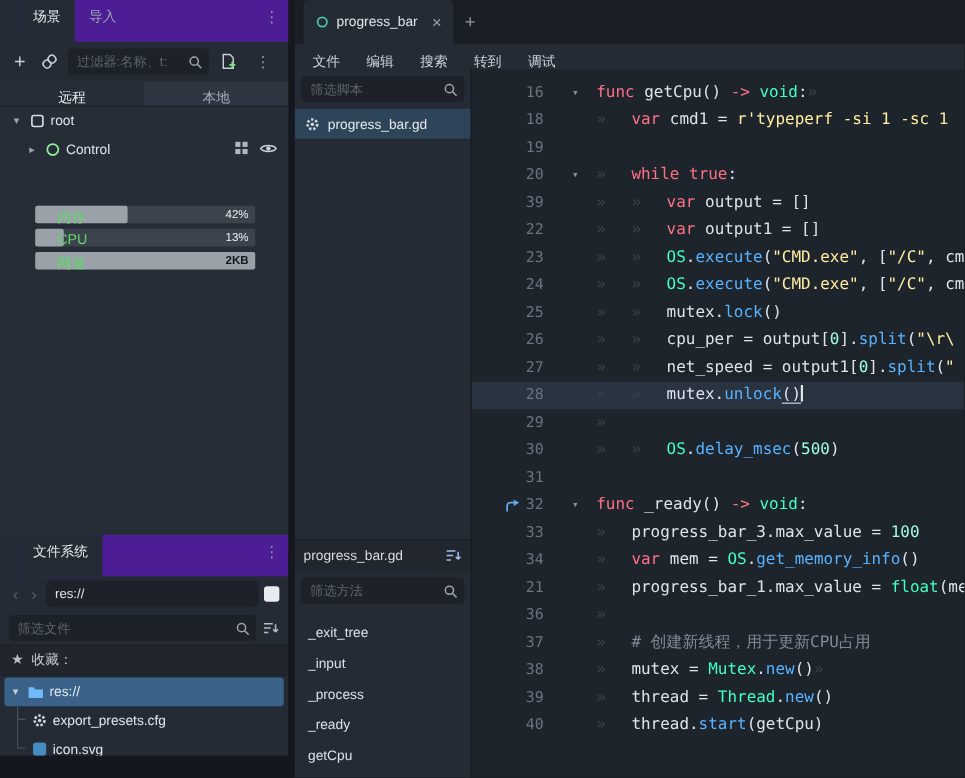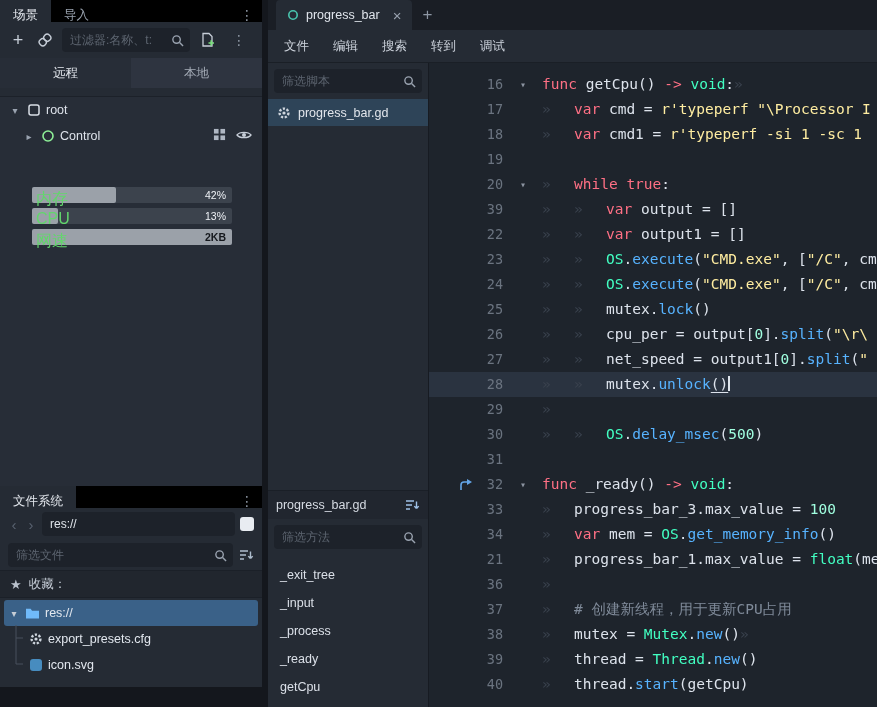--- a/index.html
+++ b/index.html
@@ -6,21 +6,21 @@
   .app{position:relative;width:877px;height:707px;background:#14171d;overflow:hidden;
        font-family:"Liberation Sans","DejaVu Sans",sans-serif;color:#dde3ec;font-size:12.5px;
        -webkit-font-smoothing:antialiased;}
   .ic{display:inline-flex;align-items:center;justify-content:center;flex:none;}
   .dots{color:#8d96a3;font-size:14px;padding:0 8px;cursor:pointer;}
 
   
   .left-scene{position:absolute;left:0;top:0;width:262px;height:500px;background:#252b34;}
   .left-fs{position:absolute;left:0;top:486px;width:262px;height:201px;background:#252b34;overflow:hidden;}
 
-  .dock-tabbar{height:22px;background:#000000;display:flex;align-items:stretch;}
+  .dock-tabbar{height:38px;background:#4c1d95;display:flex;align-items:stretch;margin-left:17px;}
   .dock-tabs{display:flex;flex:1;}
   .dock-tab{padding:0 13px;line-height:30px;color:#99a2ae;cursor:pointer;}
   .dock-tab.active{background:#252b34;color:#e3e7ed;}
   .dock-tabbar .dots{line-height:30px;}
 
   .toolbar{height:36px;display:flex;align-items:center;gap:7px;padding:0 8px;}
   .tb-btn{width:20px;height:20px;display:flex;align-items:center;justify-content:center;color:#c7ced8;cursor:pointer;}
   .plus-glyph{font-size:18px;line-height:18px;color:#c7ced8;}
   .field{flex:1;height:24px;background:#1d222a;border-radius:4px;display:flex;align-items:center;padding:0 6px;gap:4px;min-width:0;}
   .field input{flex:1;min-width:0;background:transparent;border:0;outline:0;color:#dfe4ea;
@@ -34,42 +34,42 @@
 
   .scene-content{position:absolute;top:96px;left:0;right:0;bottom:0;background:#272d37;border-top:1px solid #1c2129;overflow:hidden;}
   .tree-row{height:26px;display:flex;align-items:center;gap:5px;padding-right:8px;}
   .tree-row .chev{width:14px;text-align:center;color:#9aa3b0;font-size:10px;flex:none;cursor:pointer;}
   .tree-row .lbl{color:#dde2ea;}
   .tree-row .sp{flex:1;}
   .tree-row .act{width:18px;cursor:pointer;}
   .monitors{margin-top:38px;}
   .mon{position:relative;width:200px;height:16px;margin:0 0 5px 32px;background:#3c434d;border-radius:2px;}
   .mon .fill{position:absolute;left:0;top:0;bottom:0;background:#9ba1a9;border-radius:2px;}
-  .mon .mlbl{position:absolute;left:4px;top:2px;font-size:16px;color:#62d66c;z-index:2;}
+  .mon .mlbl{position:absolute;left:20px;top:2px;font-size:13px;color:#62d66c;z-index:2;}
   .mon .mval{position:absolute;right:6px;top:2px;font-size:10.5px;color:#eef1f5;z-index:2;}
   .mon .mval.dark{color:#15181d;font-weight:bold;}
 
   
   .fs-nav{height:32px;display:flex;align-items:center;gap:5px;padding:0 8px;}
   .nav-arrow{color:#596270;font-size:15px;width:12px;text-align:center;}
   .white-sq{width:14px;height:14px;border-radius:3px;background:#e8ecf1;flex:none;cursor:pointer;}
   .fs-filter{height:30px;display:flex;align-items:center;gap:6px;padding:0 8px;}
   .fav-head{height:26px;display:flex;align-items:center;gap:7px;padding:0 10px;background:#21262e;
             border-top:1px solid #1b2028;border-bottom:1px solid #1b2028;color:#c3cad4;}
   .star{color:#b9c1cc;font-size:13px;}
   .fs-tree{padding-top:2px;}
   .fs-row{height:26px;display:flex;align-items:center;gap:5px;margin:0 4px;border-radius:3px;padding:0 4px;cursor:pointer;}
   .fs-row.selected{background:#3a6188;}
   .fs-row .chev{width:12px;text-align:center;color:#c6cdd6;font-size:10px;}
   .fs-row .lbl{color:#e2e7ee;}
   .guide{flex:none;}
 
   
   .right-col{position:absolute;left:268px;top:0;width:609px;height:707px;background:#252b34;}
-  .ed-tabbar{height:30px;background:#1a1e25;display:flex;align-items:stretch;padding-left:8px;}
+  .ed-tabbar{height:40px;background:#1a1e25;display:flex;align-items:stretch;padding-left:8px;}
   .ed-tab{display:flex;align-items:center;gap:7px;padding:0 11px;background:#252b34;border-radius:4px 4px 0 0;cursor:pointer;}
   .ed-tab .lbl{color:#e0e5ec;}
   .tab-close{color:#9aa3b0;font-size:15px;margin-left:6px;cursor:pointer;}
   .new-tab{width:30px;display:flex;align-items:center;justify-content:center;color:#8d96a3;font-size:17px;cursor:pointer;}
 
   .menubar{height:32px;background:#252b34;display:flex;align-items:center;gap:24px;padding-left:16px;
            color:#ced4dd;border-bottom:1px solid #1a1f26;}
   .menu-item{cursor:pointer;}
 
   .ed-body{position:absolute;top:63px;left:0;right:0;bottom:0;display:flex;}
@@ -83,21 +83,21 @@
   .name-bar .sp{flex:1;}
   .methods{padding:6px 0;}
   .method-item{height:28px;line-height:28px;padding-left:12px;color:#dbe0e8;cursor:pointer;}
 
   
   .code-area{flex:1;background:#1e242c;border-left:1px solid #171b22;overflow:hidden;padding-top:9px;}
   .cl{display:flex;height:25px;line-height:25px;white-space:pre;
       font-family:"DejaVu Sans Mono","Liberation Mono",monospace;font-size:14.5px;}
   .cl.cur{background:#2a3340;}
   .g-ovr{width:44px;flex:none;display:flex;align-items:center;justify-content:flex-end;padding-right:5px;}
-  .g-num{width:34px;flex:none;text-align:center;color:#6b7480;font-size:13.5px;}
+  .g-num{width:34px;flex:none;text-align:left;color:#6b7480;font-size:13.5px;}
   .g-fold{width:22px;flex:none;text-align:center;color:#8b93a0;font-size:10px;cursor:pointer;}
   .g-txt{flex:1;overflow:hidden;margin-left:8px;}
   .tabm,.tk-w{display:inline-block;width:32px;color:#3a424e;}
   .tk-k{color:#ff7085;}
   .tk-t{color:#42ffc2;}
   .tk-f{color:#57b3ff;}
   .tk-s{color:#ffeda1;}
   .tk-n2{color:#a1ffe0;}
   .tk-c{color:#7f8a99;}
   .tk-p{color:#dde3ec;}
@@ -359,21 +359,20 @@
             <div class="method-item">_input</div>
             <div class="method-item">_process</div>
             <div class="method-item">_ready</div>
             <div class="method-item">getCpu</div>
           </div>
       </div>
 
       <div class="code-area">
         <div>
             <div class="cl"><span class="g-ovr"></span><span class="g-num">16</span><span class="g-fold">▾</span><span class="g-txt"><span class="tk-k">func</span><span class="tk-p"> getCpu() </span><span class="tk-k">-&gt;</span><span class="tk-p"> </span><span class="tk-t">void</span><span class="tk-p">:</span><span class="tk-w">»</span></span></div>
-            <div class="cl"><span class="g-ovr"></span><span class="g-num">17</span><span class="g-fold"></span><span class="g-txt"><span class="tabm">»</span><span class="tk-k">var</span><span class="tk-p"> cmd = </span><span class="tk-s">r'typeperf "\Processor I</span></span></div>
             <div class="cl"><span class="g-ovr"></span><span class="g-num">18</span><span class="g-fold"></span><span class="g-txt"><span class="tabm">»</span><span class="tk-k">var</span><span class="tk-p"> cmd1 = </span><span class="tk-s">r'typeperf -si 1 -sc 1 </span></span></div>
             <div class="cl"><span class="g-ovr"></span><span class="g-num">19</span><span class="g-fold"></span><span class="g-txt"></span></div>
             <div class="cl"><span class="g-ovr"></span><span class="g-num">20</span><span class="g-fold">▾</span><span class="g-txt"><span class="tabm">»</span><span class="tk-k">while</span><span class="tk-p"> </span><span class="tk-k">true</span><span class="tk-p">:</span></span></div>
             <div class="cl"><span class="g-ovr"></span><span class="g-num">39</span><span class="g-fold"></span><span class="g-txt"><span class="tabm">»</span><span class="tabm">»</span><span class="tk-k">var</span><span class="tk-p"> output = []</span></span></div>
             <div class="cl"><span class="g-ovr"></span><span class="g-num">22</span><span class="g-fold"></span><span class="g-txt"><span class="tabm">»</span><span class="tabm">»</span><span class="tk-k">var</span><span class="tk-p"> output1 = []</span></span></div>
             <div class="cl"><span class="g-ovr"></span><span class="g-num">23</span><span class="g-fold"></span><span class="g-txt"><span class="tabm">»</span><span class="tabm">»</span><span class="tk-t">OS</span><span class="tk-p">.</span><span class="tk-f">execute</span><span class="tk-p">(</span><span class="tk-s">"CMD.exe"</span><span class="tk-p">, [</span><span class="tk-s">"/C"</span><span class="tk-p">, cm</span></span></div>
             <div class="cl"><span class="g-ovr"></span><span class="g-num">24</span><span class="g-fold"></span><span class="g-txt"><span class="tabm">»</span><span class="tabm">»</span><span class="tk-t">OS</span><span class="tk-p">.</span><span class="tk-f">execute</span><span class="tk-p">(</span><span class="tk-s">"CMD.exe"</span><span class="tk-p">, [</span><span class="tk-s">"/C"</span><span class="tk-p">, cm</span></span></div>
             <div class="cl"><span class="g-ovr"></span><span class="g-num">25</span><span class="g-fold"></span><span class="g-txt"><span class="tabm">»</span><span class="tabm">»</span><span class="tk-p">mutex.</span><span class="tk-f">lock</span><span class="tk-p">()</span></span></div>
             <div class="cl"><span class="g-ovr"></span><span class="g-num">26</span><span class="g-fold"></span><span class="g-txt"><span class="tabm">»</span><span class="tabm">»</span><span class="tk-p">cpu_per = output[</span><span class="tk-n2">0</span><span class="tk-p">].</span><span class="tk-f">split</span><span class="tk-p">(</span><span class="tk-s">"\r\</span></span></div>
             <div class="cl"><span class="g-ovr"></span><span class="g-num">27</span><span class="g-fold"></span><span class="g-txt"><span class="tabm">»</span><span class="tabm">»</span><span class="tk-p">net_speed = output1[</span><span class="tk-n2">0</span><span class="tk-p">].</span><span class="tk-f">split</span><span class="tk-p">(</span><span class="tk-s">"</span></span></div>

